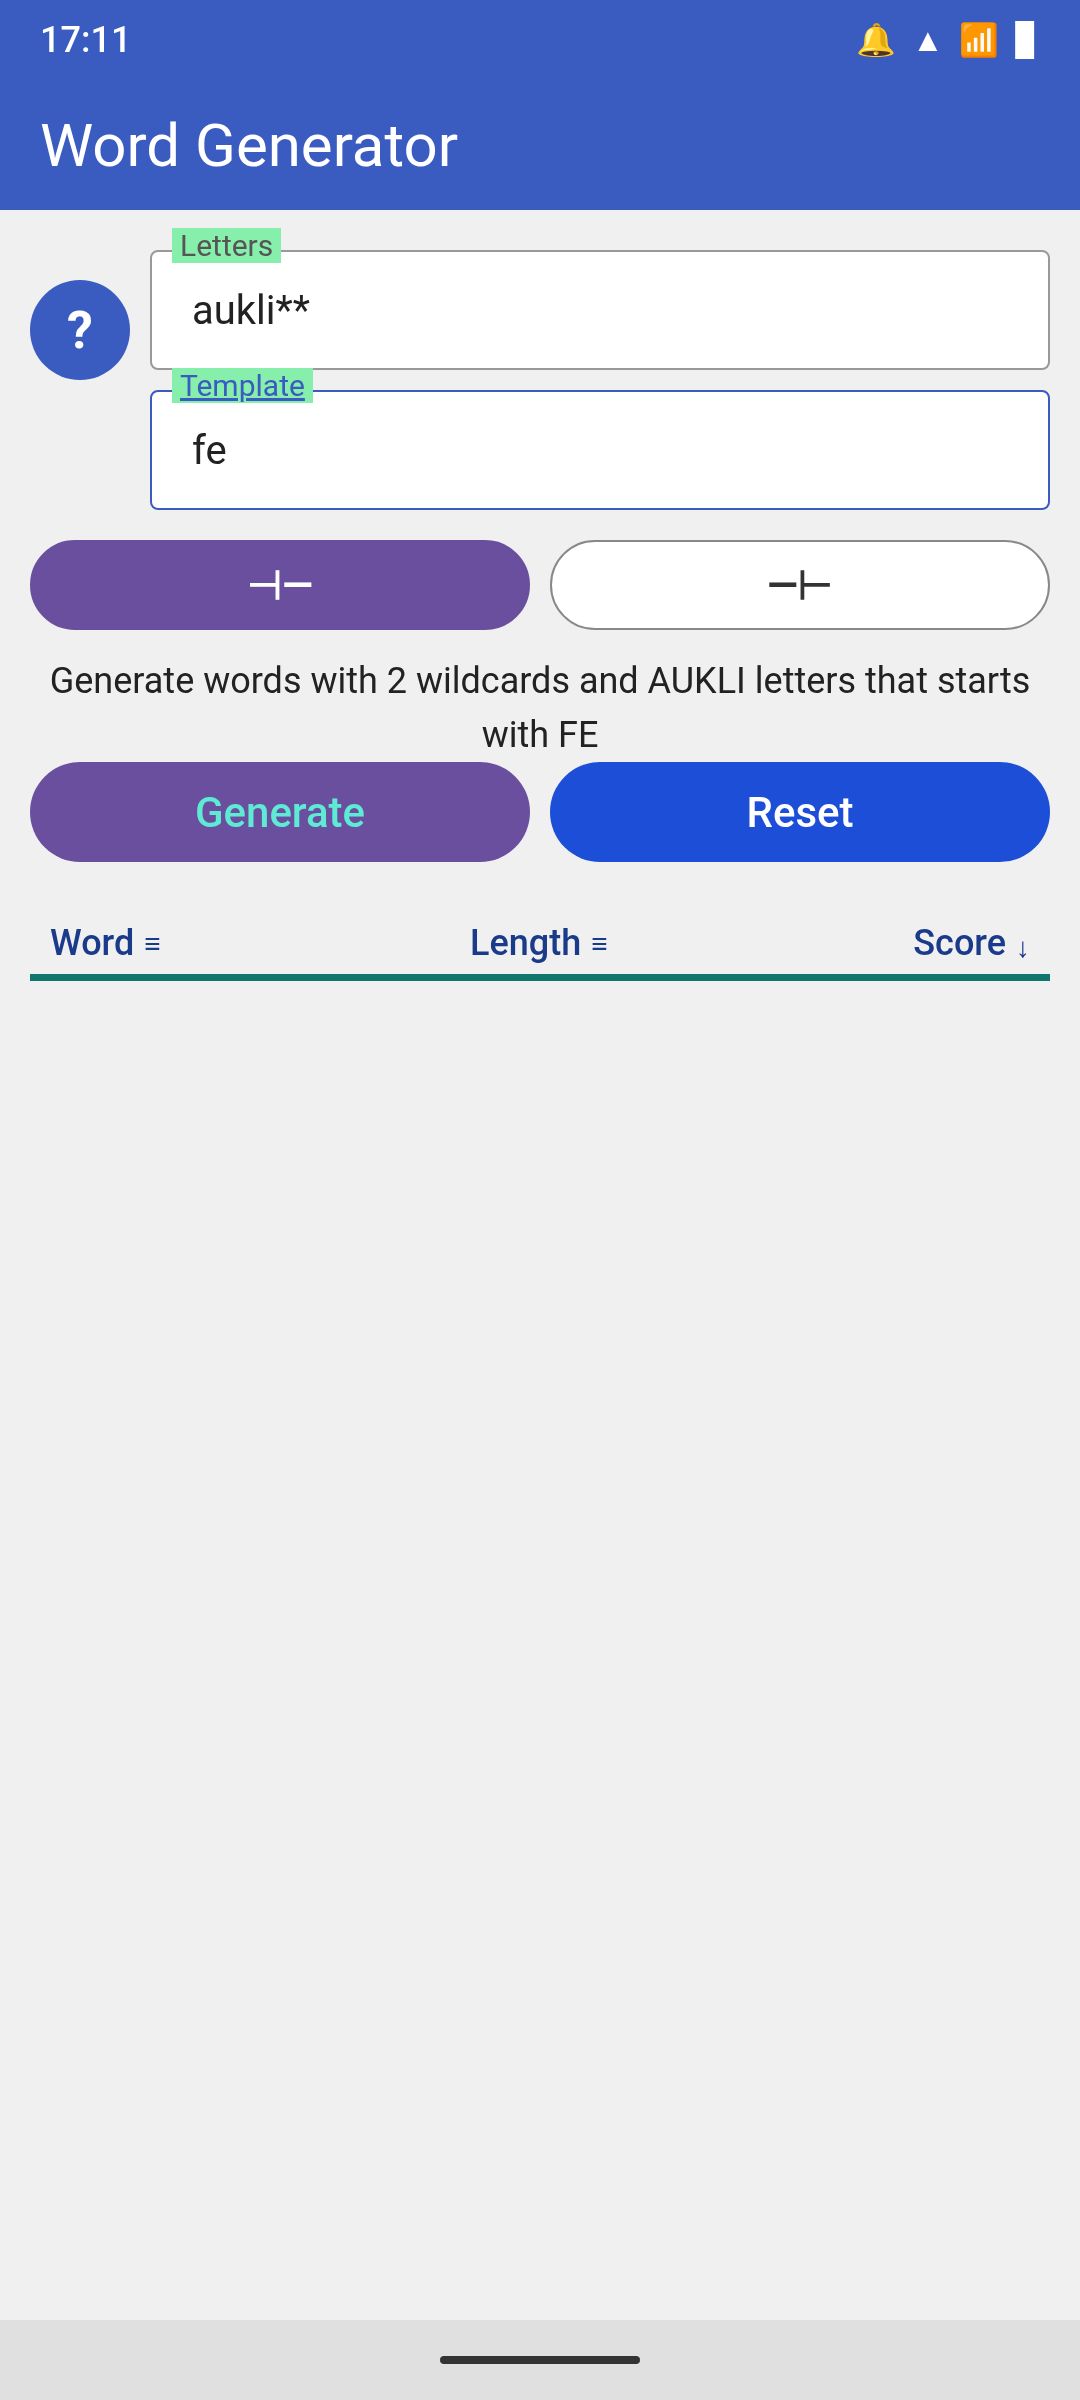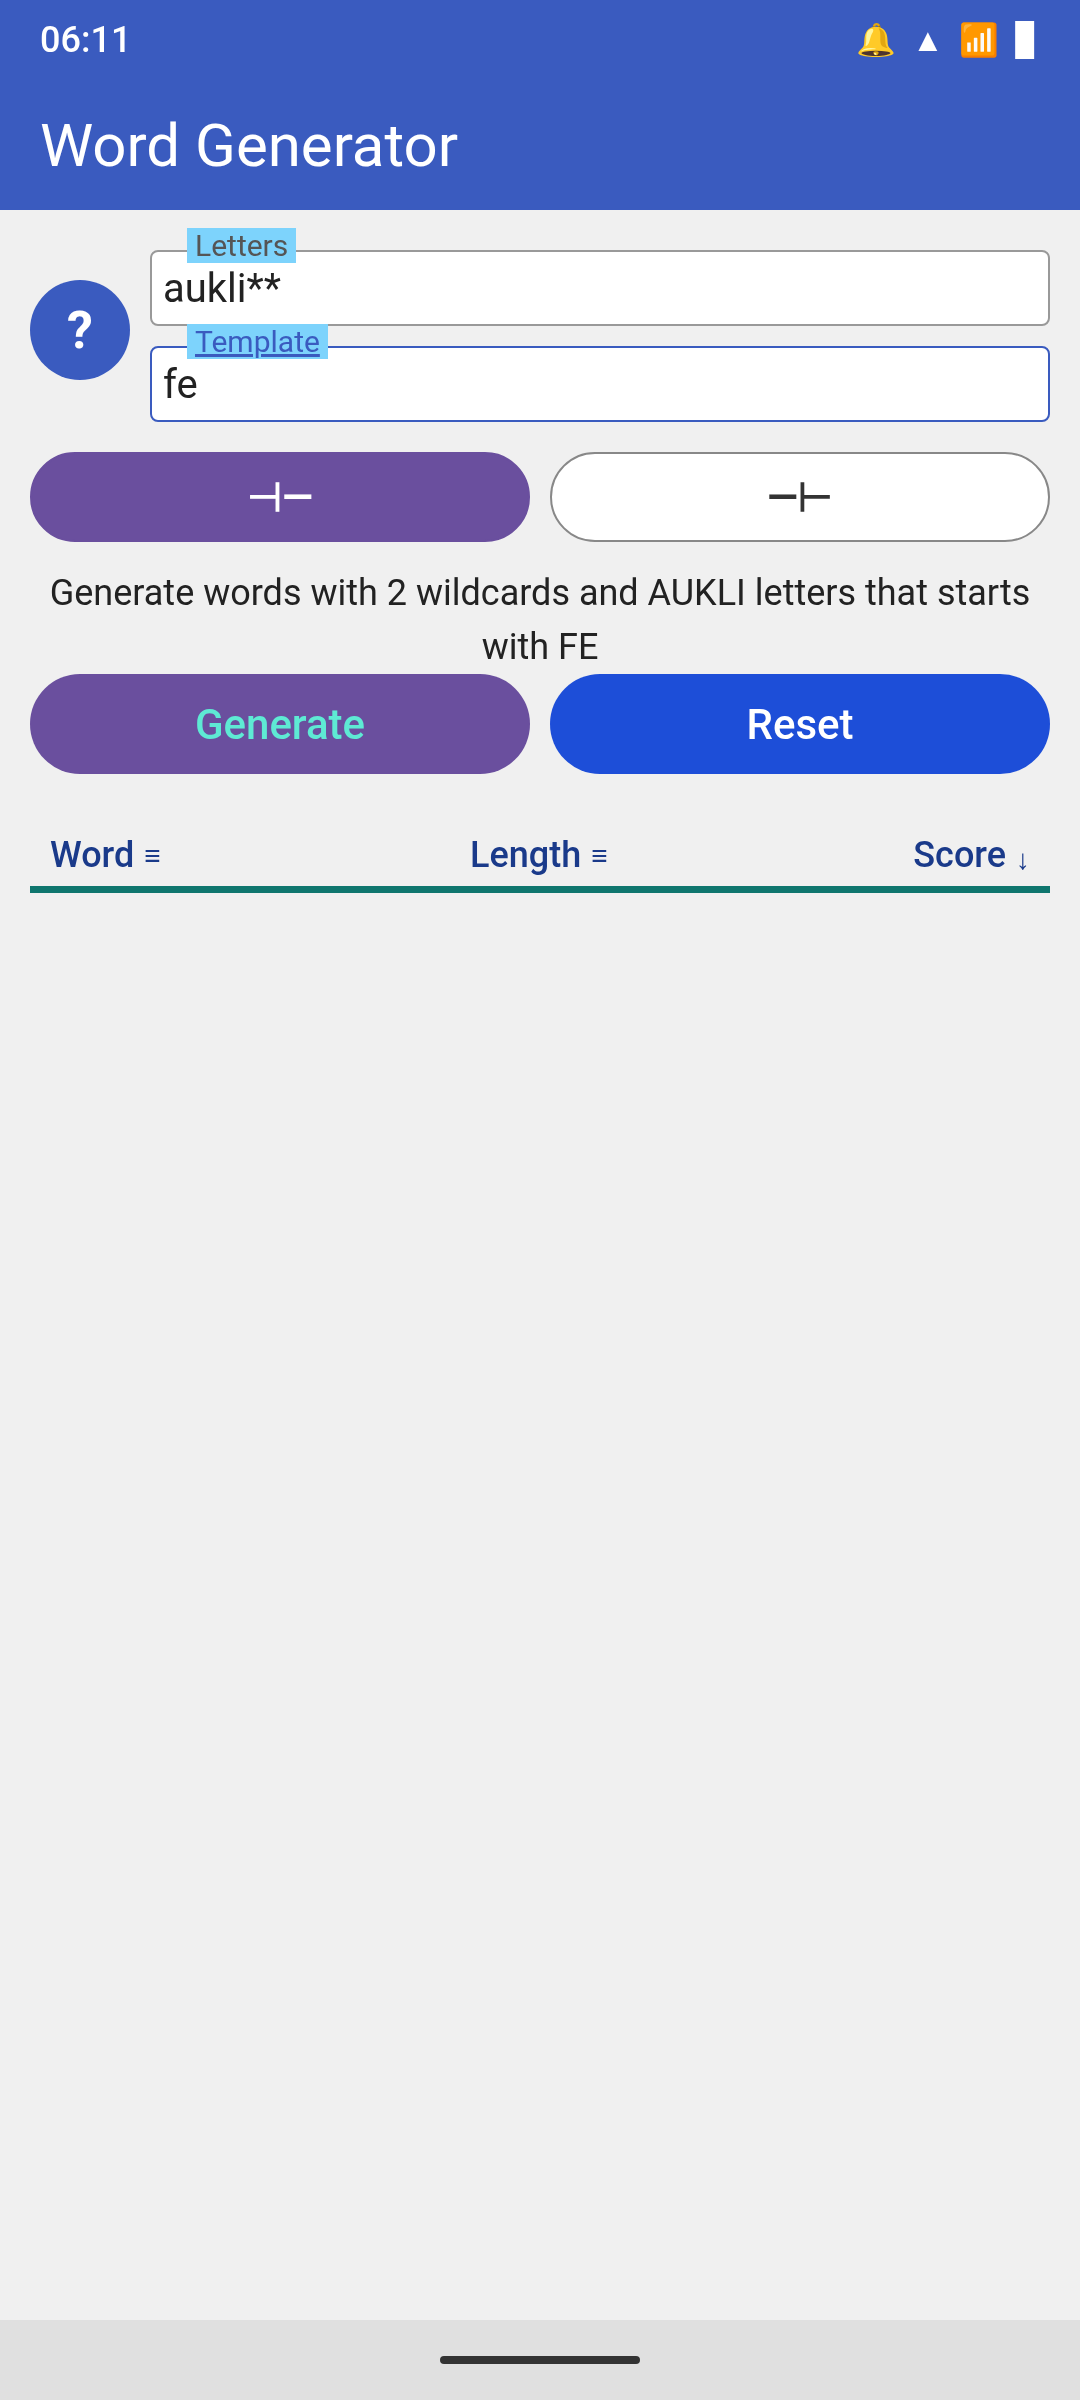--- a/index.html
+++ b/index.html
@@ -106,32 +106,32 @@
     .text-field-wrapper {
       position: relative;
       background: white;
       border-radius: 8px;
       border: 2px solid #999;
     }
 
     .text-field-wrapper .field-label {
       position: absolute;
       top: -24px;
-      left: 35px;
+      left: 20px;
       font-size: 30px;
       color: #555;
-      background: #7dd3fc;
+      background: #86efac;
       padding: 0 8px;
       pointer-events: none;
     }
 
     .text-field-wrapper input {
       width: 100%;
-      height: 72px;
-      padding: 20px 11px;
+      height: 116px;
+      padding: 20px 40px;
       font-size: 40px;
       border: none;
       background: transparent;
       outline: none;
       color: #222;
       border-radius: 8px;
     }
 
     .text-field-wrapper.focused {
       border-color: #3a5bbf;
@@ -274,21 +274,21 @@
       width: 200px;
       height: 8px;
       background: #333;
       border-radius: 4px;
     }
   </style>
 </head>
 <body>
 
 <div class="status-bar">
-  <span class="status-bar-time">06:11</span>
+  <span class="status-bar-time">17:11</span>
   <div class="status-bar-icons">
 
     <span class="status-icon">🔔</span>
 
     <span class="status-icon">▲</span>
 
     <span class="status-icon">📶</span>
 
     <span class="status-icon">▊</span>
   </div>

